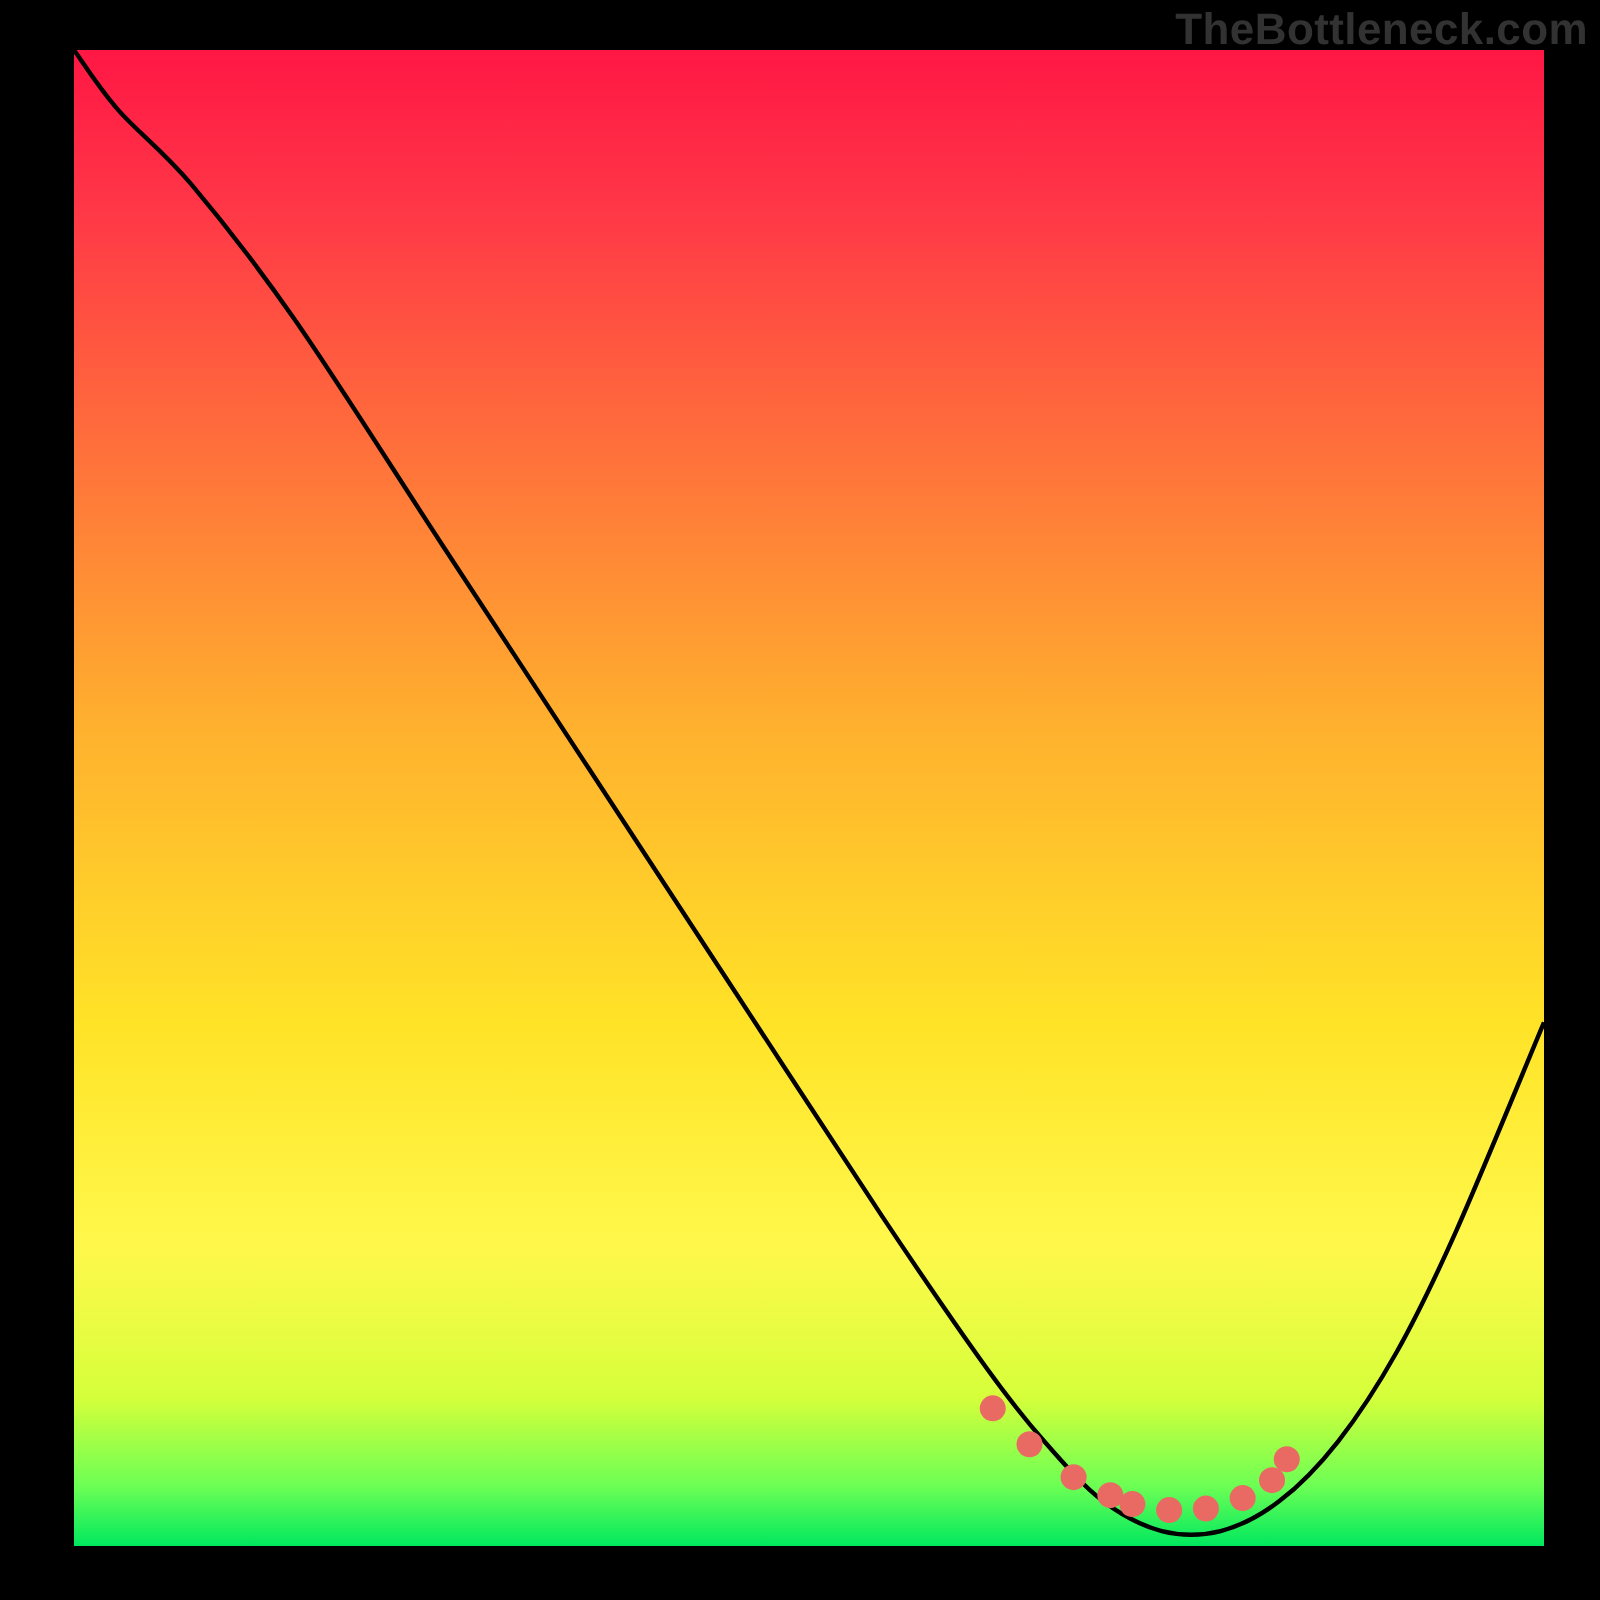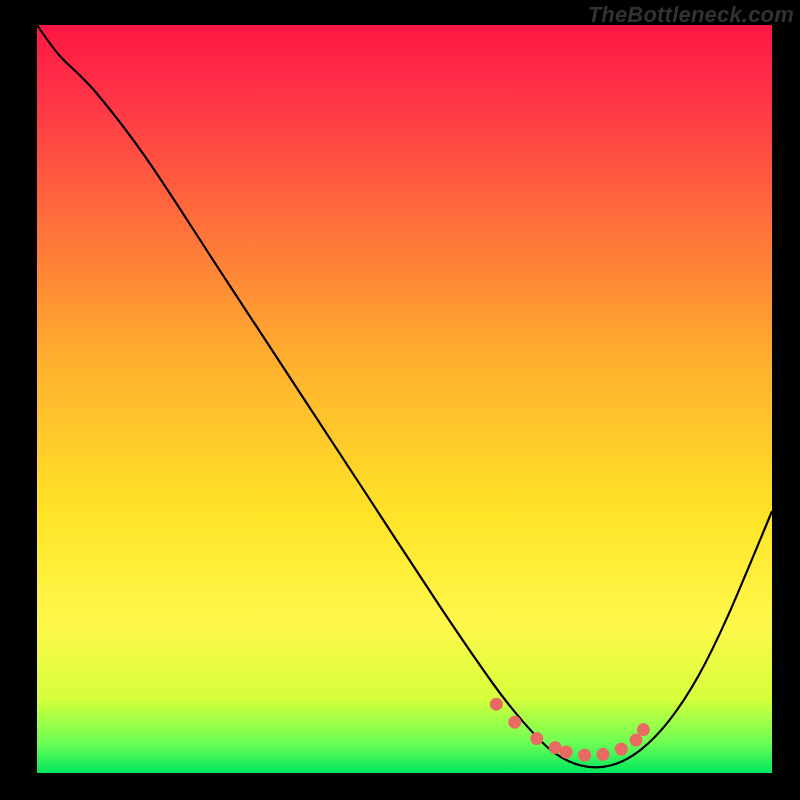--- a/index.html
+++ b/index.html
@@ -19,21 +19,20 @@
   }
   .watermark {
     position: absolute;
     top: 2px;
     right: 6px;
     color: #323232;
     font-size: 22px;
     font-weight: 600;
     letter-spacing: 0.2px;
     z-index: 5;
-    font-style: italic;
   }
   svg {
     display: block;
   }
 </style>
 </head>
 <body>
 
 <div class="frame">
   <div class="watermark">TheBottleneck.com</div>

